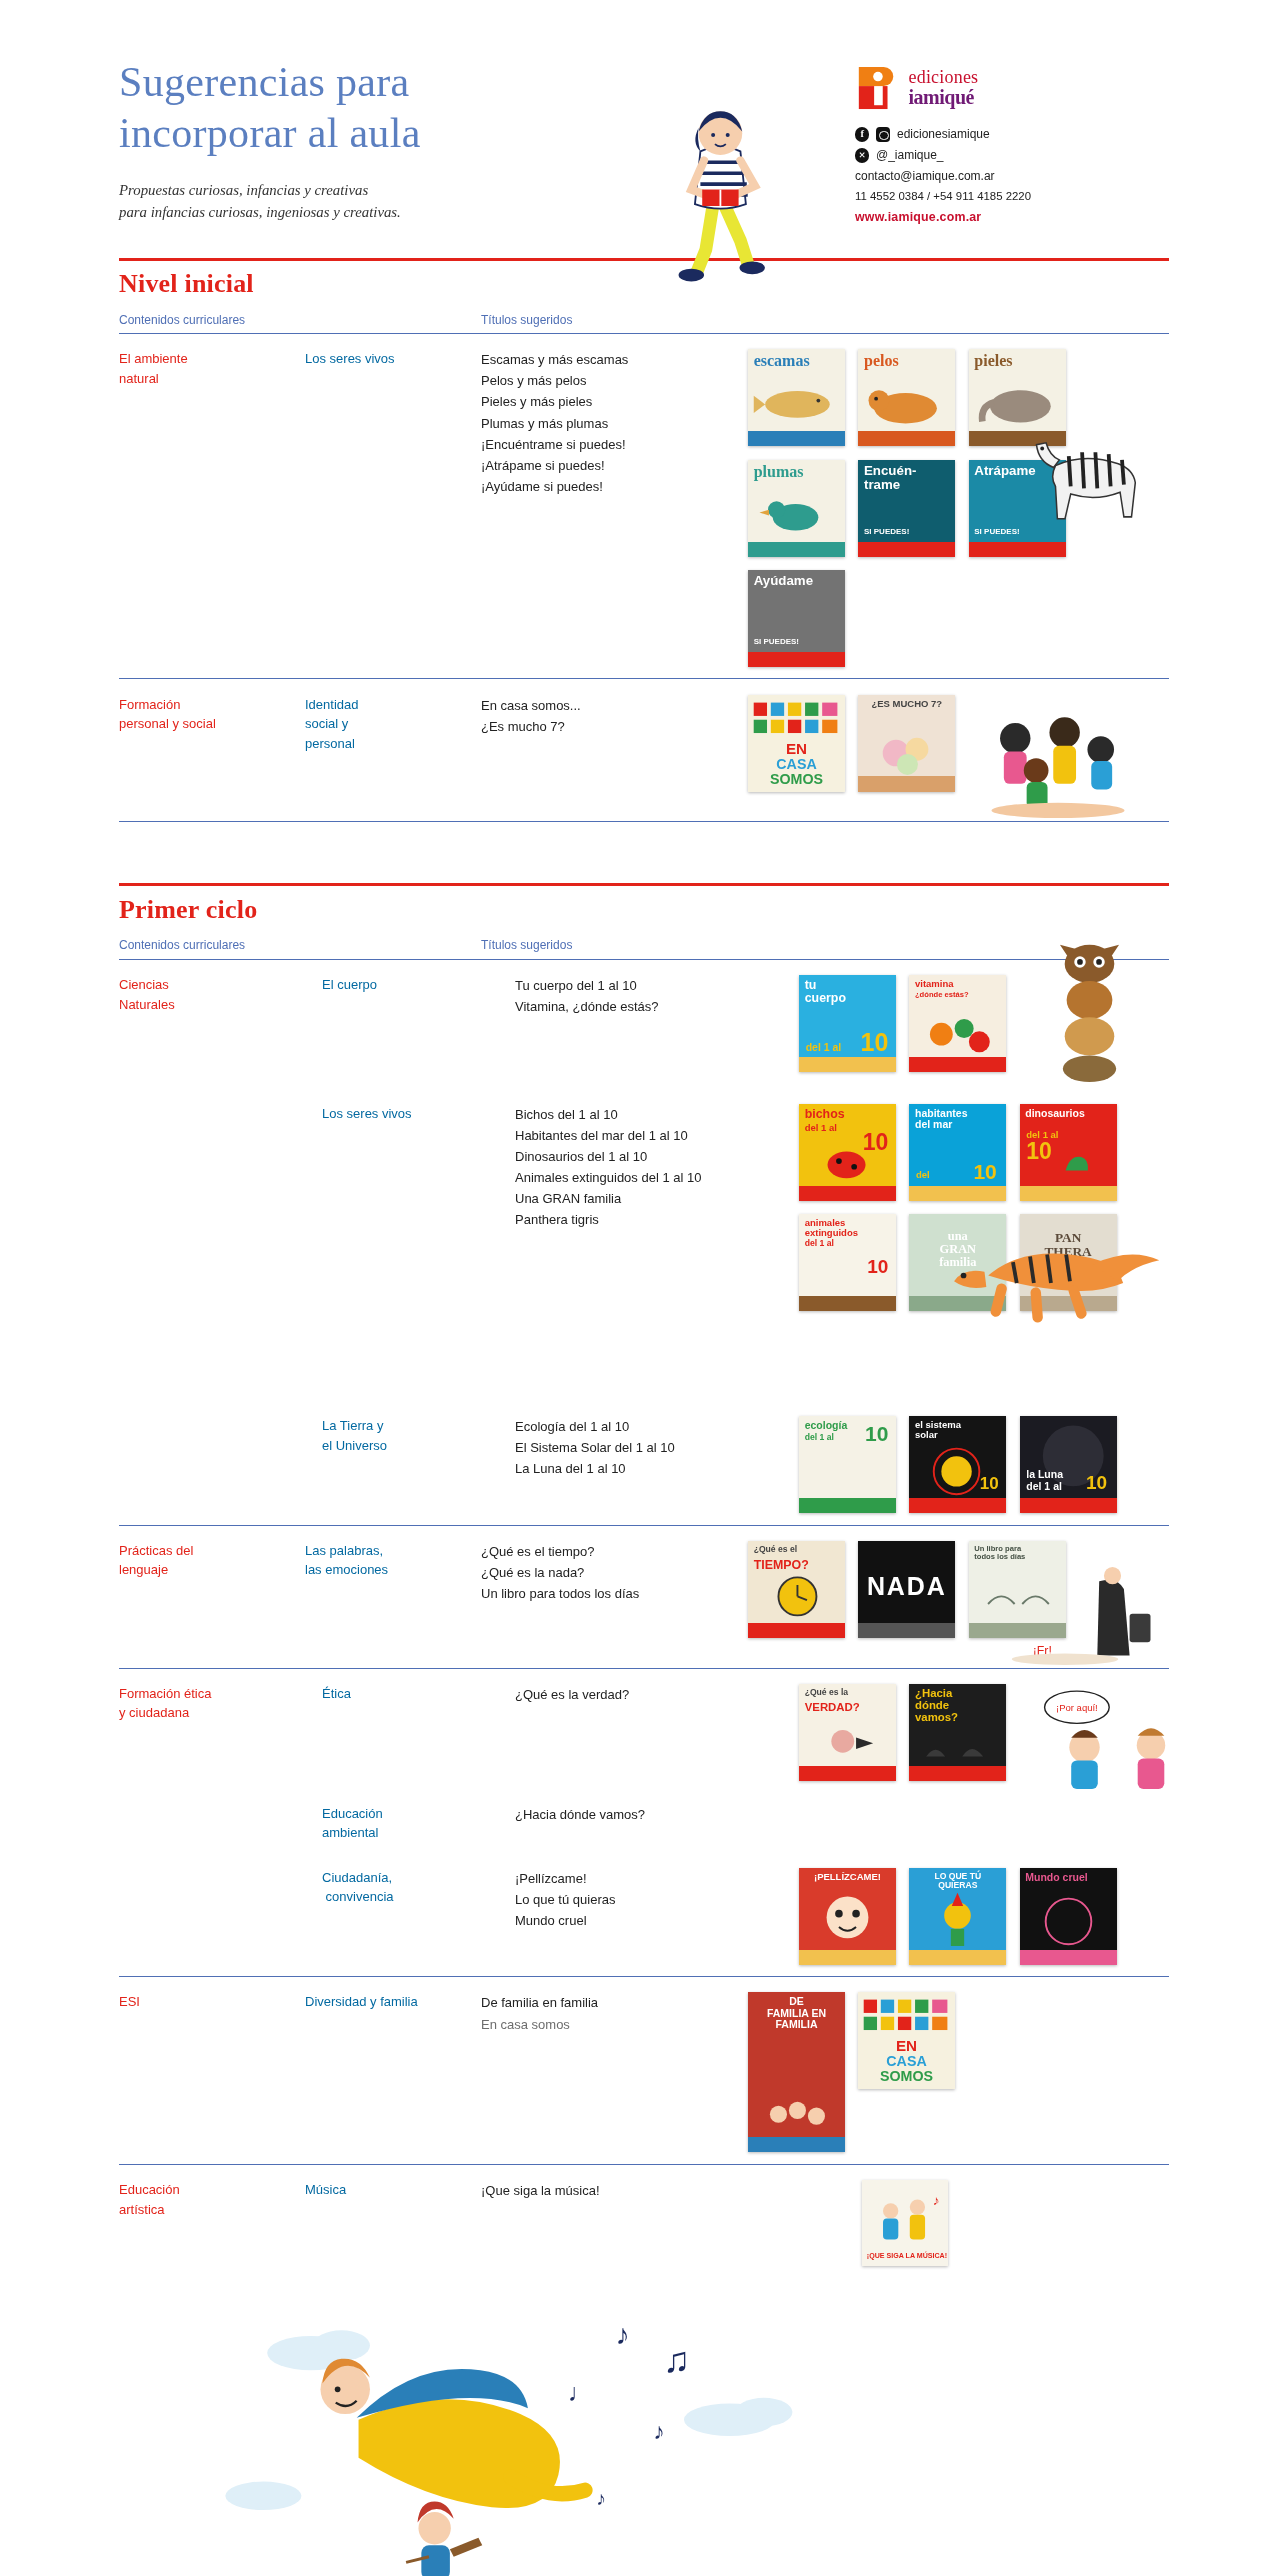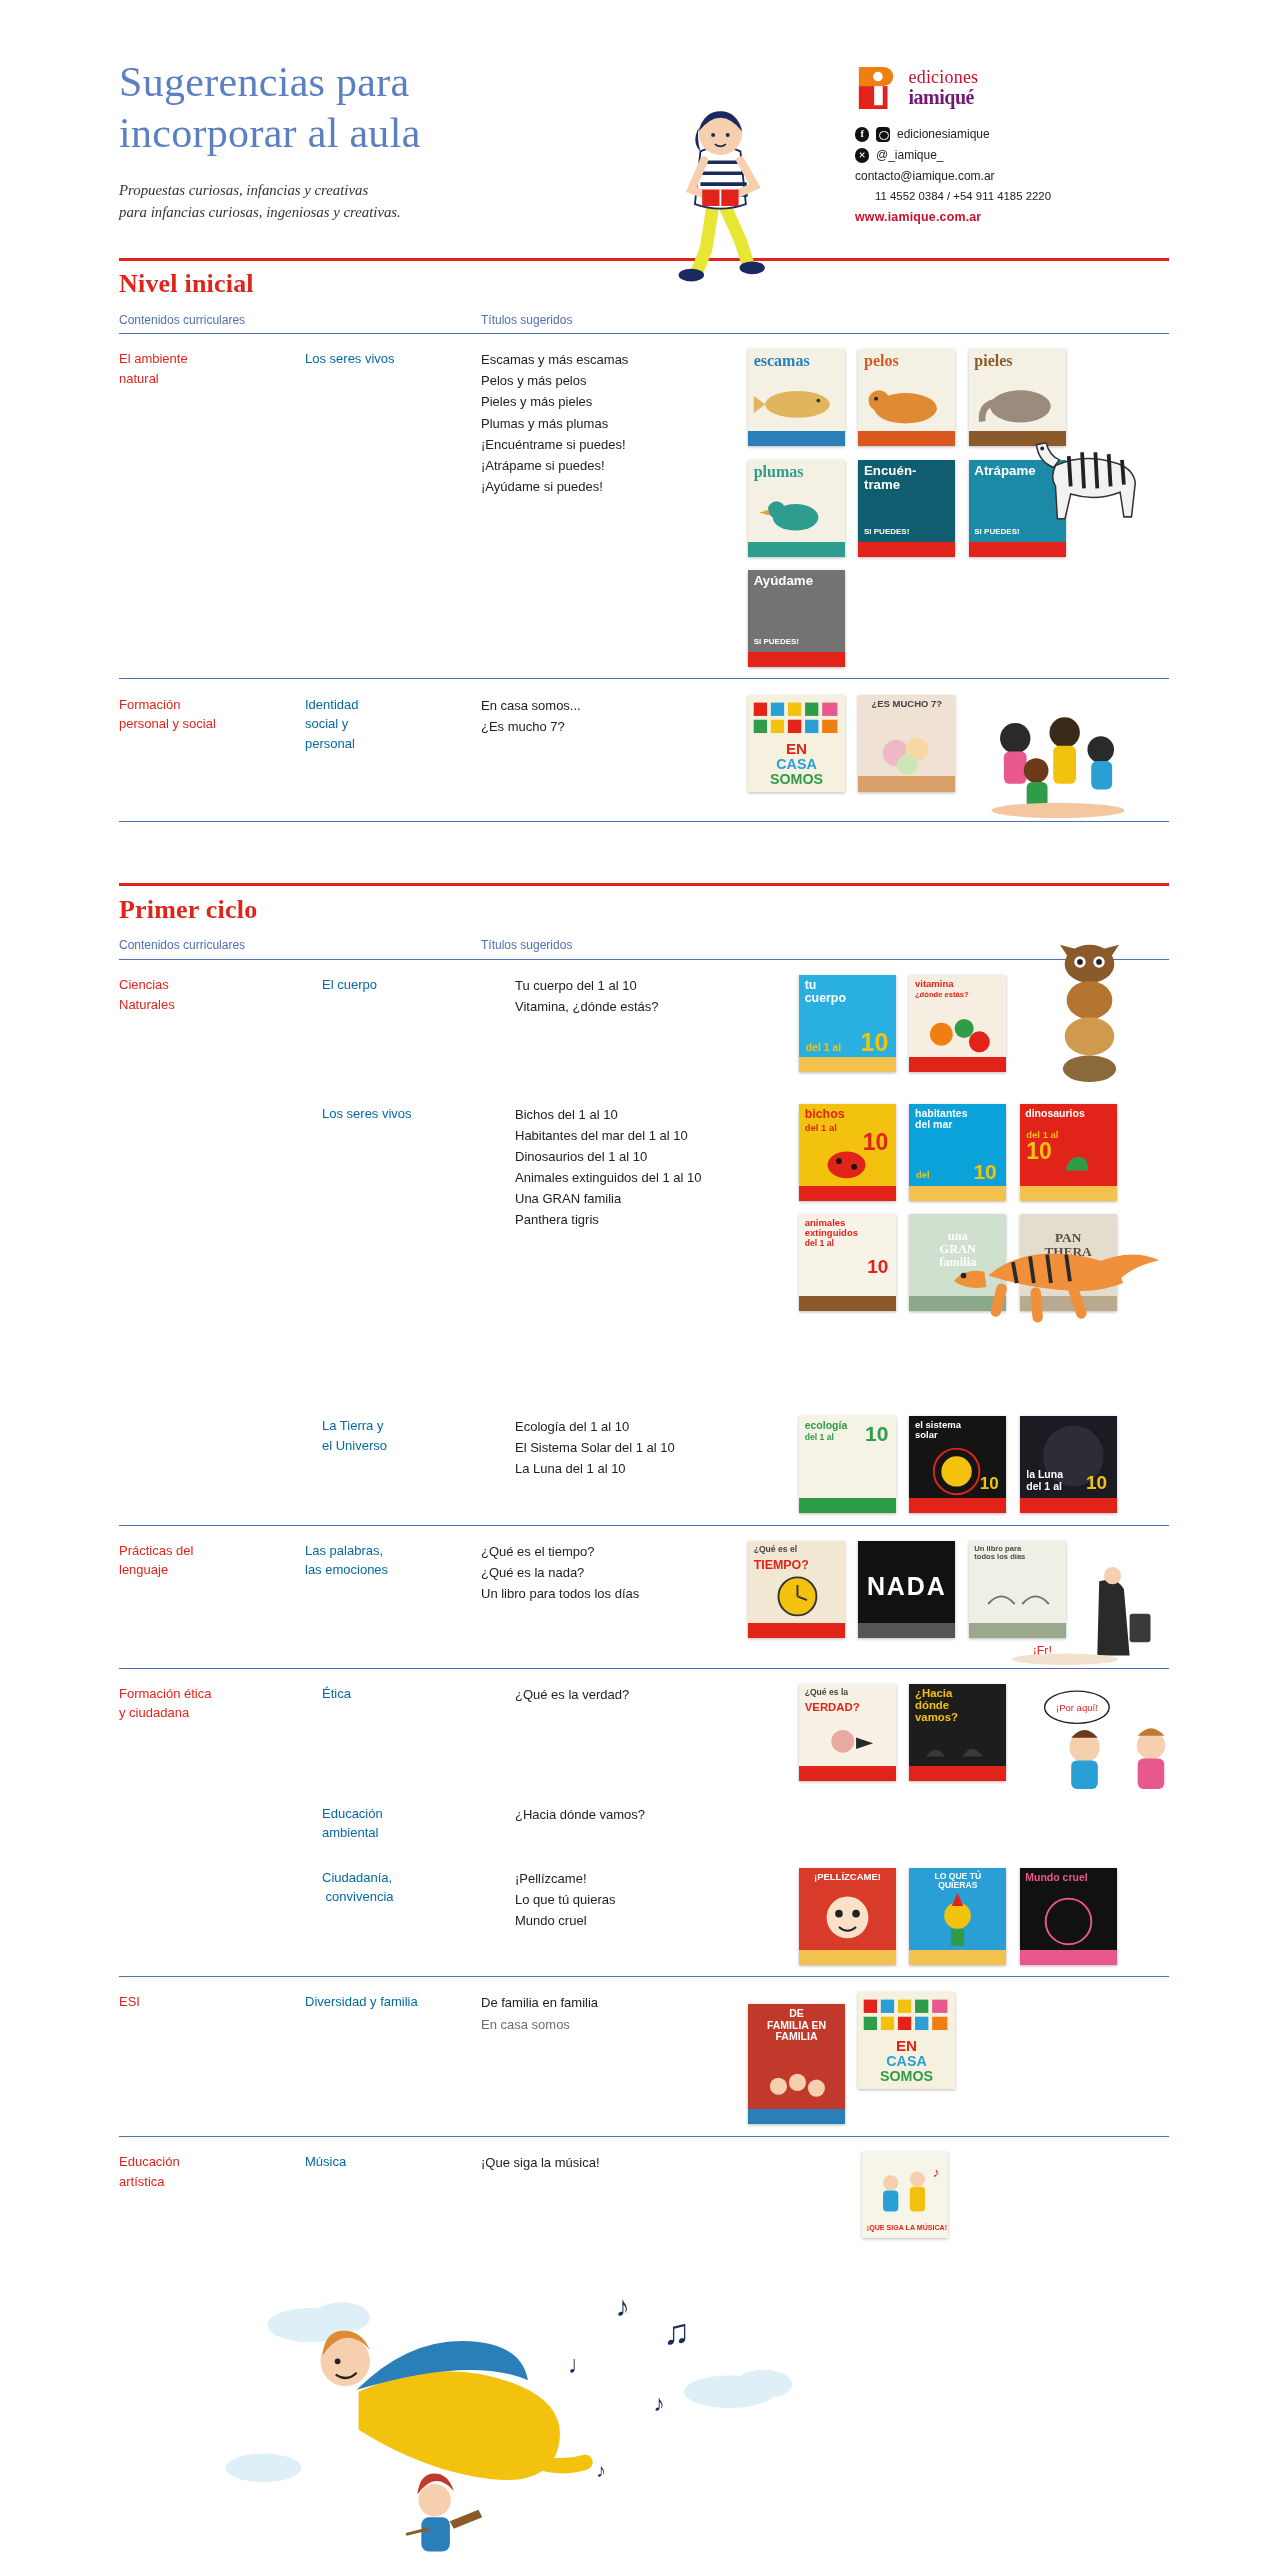--- a/index.html
+++ b/index.html
@@ -46,21 +46,21 @@
   .logo-ed { font-family: "Liberation Serif", serif; font-size: 18px; color: #c8102e; letter-spacing: 0.2px; }
   .logo-ia { font-family: Liberation Serif, serif; font-size: 20px; color: #701a75; font-weight: bold; letter-spacing: -0.5px; }
   .contact { margin-top: 11.4px; font-size: 12px; line-height: 1.75; color: #222; }
   .contact .soc { display: flex; align-items: center; gap: 6.7px; }
   .soc-ic { width: 14.3px; height: 14.3px; border-radius: 50%; background: #111; display: inline-block; position: relative; flex: 0 0 auto; }
   .soc-ic.fb::after { content: "f"; position: absolute; inset: 0; color: #fff; font-size: 10.5px; font-family: "Liberation Serif", serif; font-weight: bold; text-align: center; line-height: 14.3px; }
   .soc-ic.ig { border-radius: 3.8px; }
   .soc-ic.ig::after { content: ""; position: absolute; left: 3.3px; top: 3.3px; width: 7.6px; height: 7.6px; border: 1.5px solid #fff; border-radius: 50%; }
   .soc-ic.x::after { content: "✕"; position: absolute; inset: 0; color: #fff; font-size: 8.6px; text-align: center; line-height: 14.3px; }
   .contact .web { color: #c8102e; font-weight: bold; font-size: 12.4px; letter-spacing: 0.2px; }
-  .contact .phone { font-size: 11.4px; margin-left: 20px; }
+  .contact .phone { font-size: 11.4px; }
 
   
   .section { margin-top: 29px; padding: 0 105px 0 119px; }
   .rule-red { height: 2.9px; background: #e2231a; width: 100%; }
   .section-title {
     font-family: "Liberation Serif", serif;
     font-weight: bold;
     font-size: 26px;
     color: #e2231a;
     margin: 8.6px 0 13.3px 0;
@@ -90,21 +90,21 @@
     position: relative;
     overflow: hidden;
     font-family: "Liberation Sans", sans-serif;
     flex: 0 0 auto;
   }
   .cover .ctitle {
     position: absolute; left: 5.7px; right: 5.7px; top: 4px;
     font-size: 12.4px; line-height: 1.05; font-weight: bold;
   }
   .cover .cstrip { position: absolute; left: 0; right: 0; bottom: 0; height: 15.2px; }
-  .cover.tall { width: 97px; height: 120px; margin-top: 12px; }
+  .cover.tall { width: 97px; height: 160px; }
 
   
   .illus { position: absolute; }
 
   .spacer-xl { height: 32px; }
 
   
   .bottom-illus { position: relative; height: 314px; margin: 0 105px 0 119px; }
   .muted { color: #6d6d6d; }
 </style>

